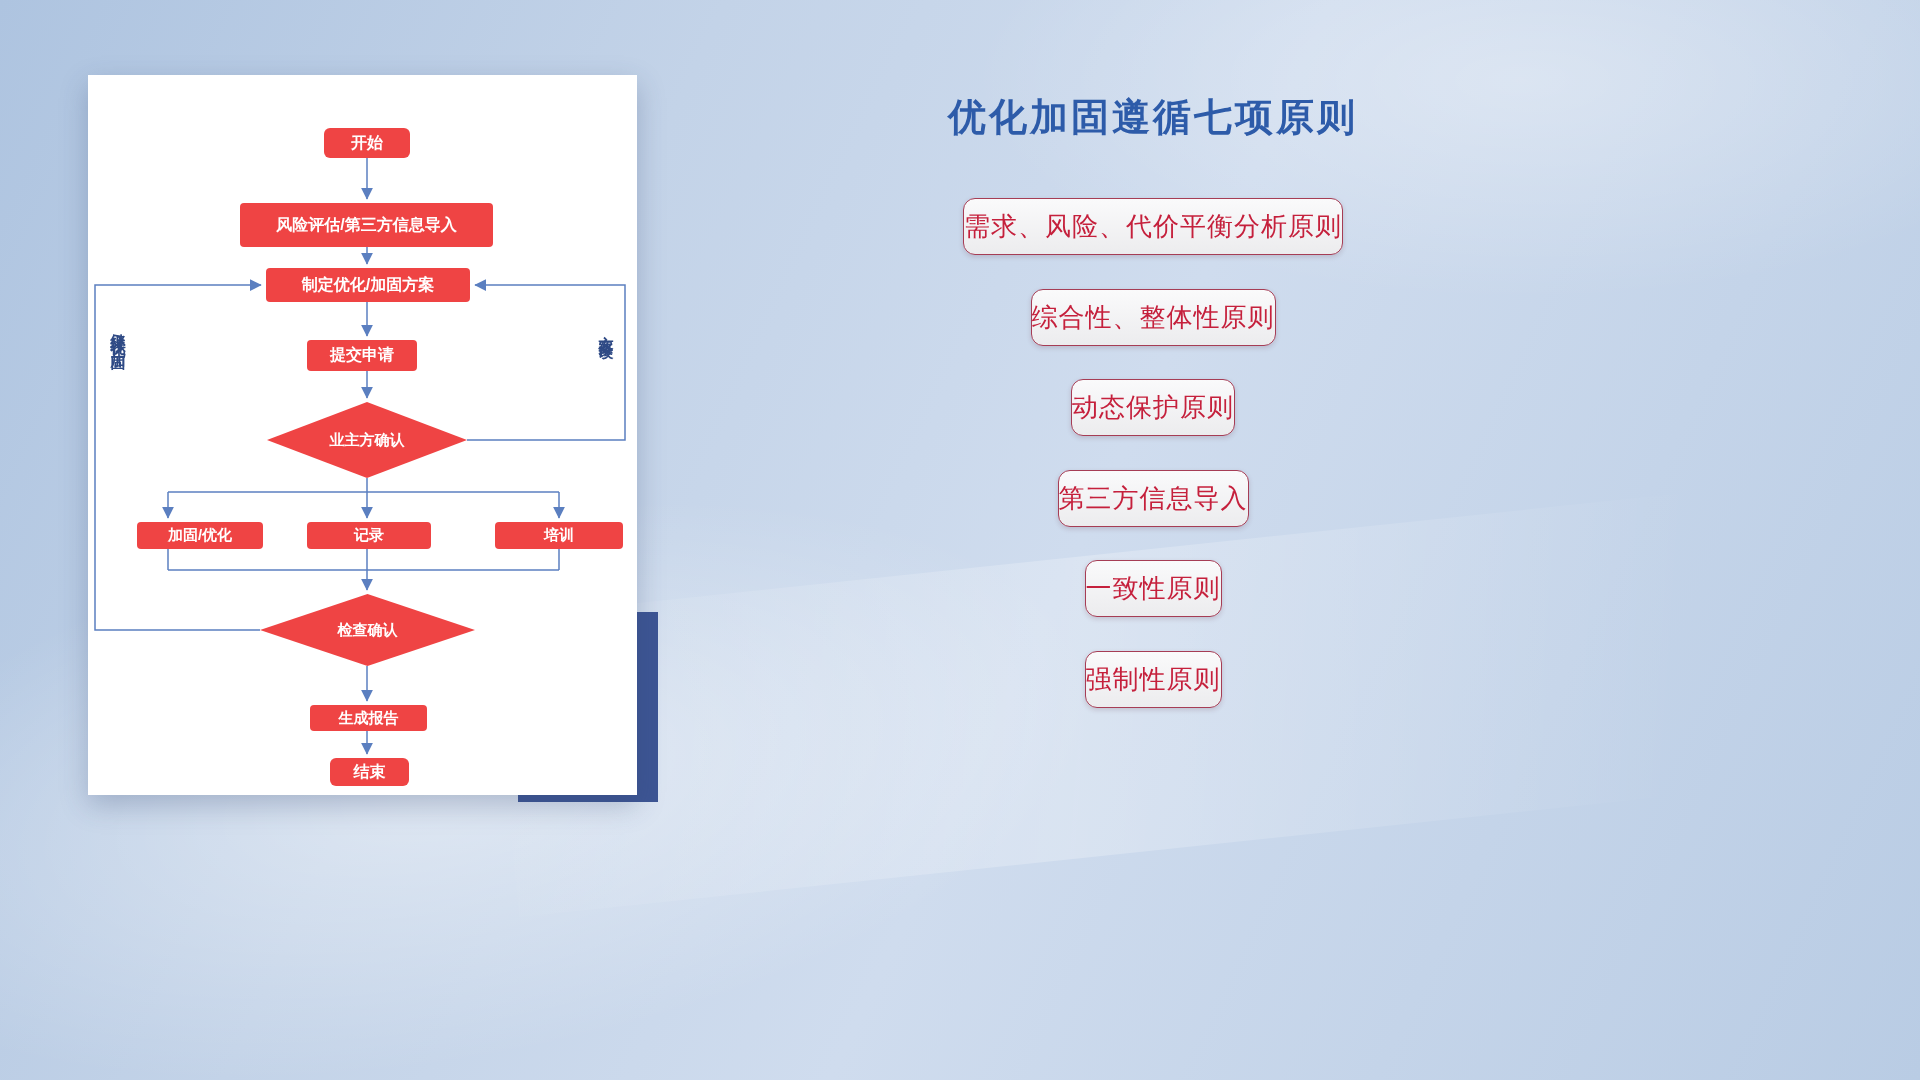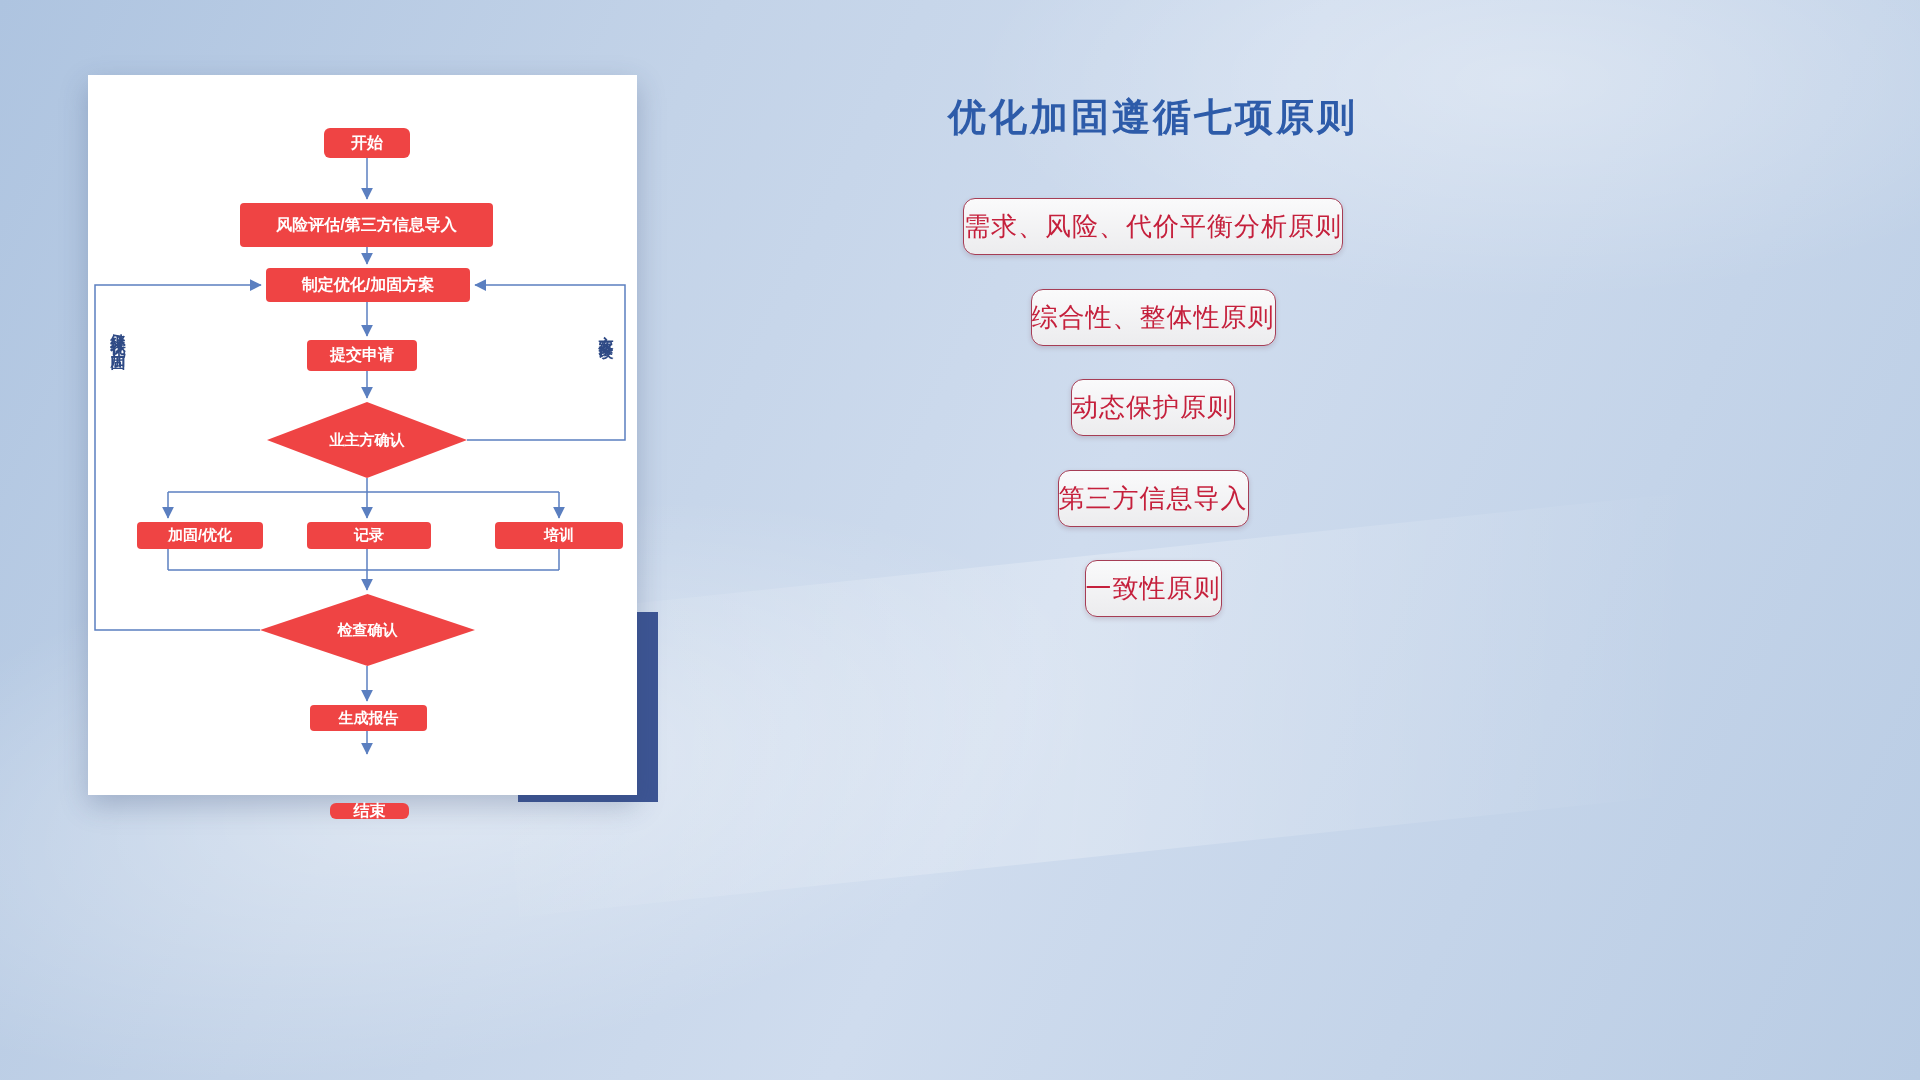--- a/index.html
+++ b/index.html
@@ -61,21 +61,21 @@
   #n-start   { left: 236px; top: 53px;  width: 86px;  height: 30px; border-radius: 6px; }
   #n-risk    { left: 152px; top: 128px; width: 253px; height: 44px; }
   #n-plan    { left: 178px; top: 193px; width: 204px; height: 34px; }
   #n-submit  { left: 219px; top: 265px; width: 110px; height: 31px; }
   #d-owner   { left: 179px; top: 327px; width: 200px; height: 76px; }
   #n-reinforce { left: 17px;  top: 447px; width: 126px; height: 27px; font-size: 15px; margin-left: 32px; }
   #n-record    { left: 219px; top: 447px; width: 124px; height: 27px; font-size: 15px; }
   #n-training  { left: 407px; top: 447px; width: 128px; height: 27px; font-size: 15px; }
   #d-check   { left: 172px; top: 519px; width: 215px; height: 72px; }
   #n-report  { left: 222px; top: 630px; width: 117px; height: 26px; font-size: 15px; }
-  #n-end     { left: 242px; top: 683px; width: 79px;  height: 16px; border-radius: 6px; margin-top: 45px; }
+  #n-end     { left: 242px; top: 683px; width: 79px;  height: 28px; border-radius: 6px; }
 
   .vlabel {
     position: absolute;
     writing-mode: vertical-rl;
     color: #2f4a85;
     font-size: 15px; font-weight: 700;
     letter-spacing: 3px;
     white-space: nowrap;
   }
   #lbl-left  { left: 20px;  top: 247px; }
@@ -158,14 +158,15 @@
   </div>
 
   <div class="panel-title">优化加固遵循七项原则</div>
 
   <div class="principles">
     <div class="principle">需求、风险、代价平衡分析原则</div>
     <div class="principle">综合性、整体性原则</div>
     <div class="principle">动态保护原则</div>
     <div class="principle">第三方信息导入</div>
     <div class="principle">一致性原则</div>
+    <div class="principle">强制性原则</div>
   </div>
 </div>
 
 </body></html>

